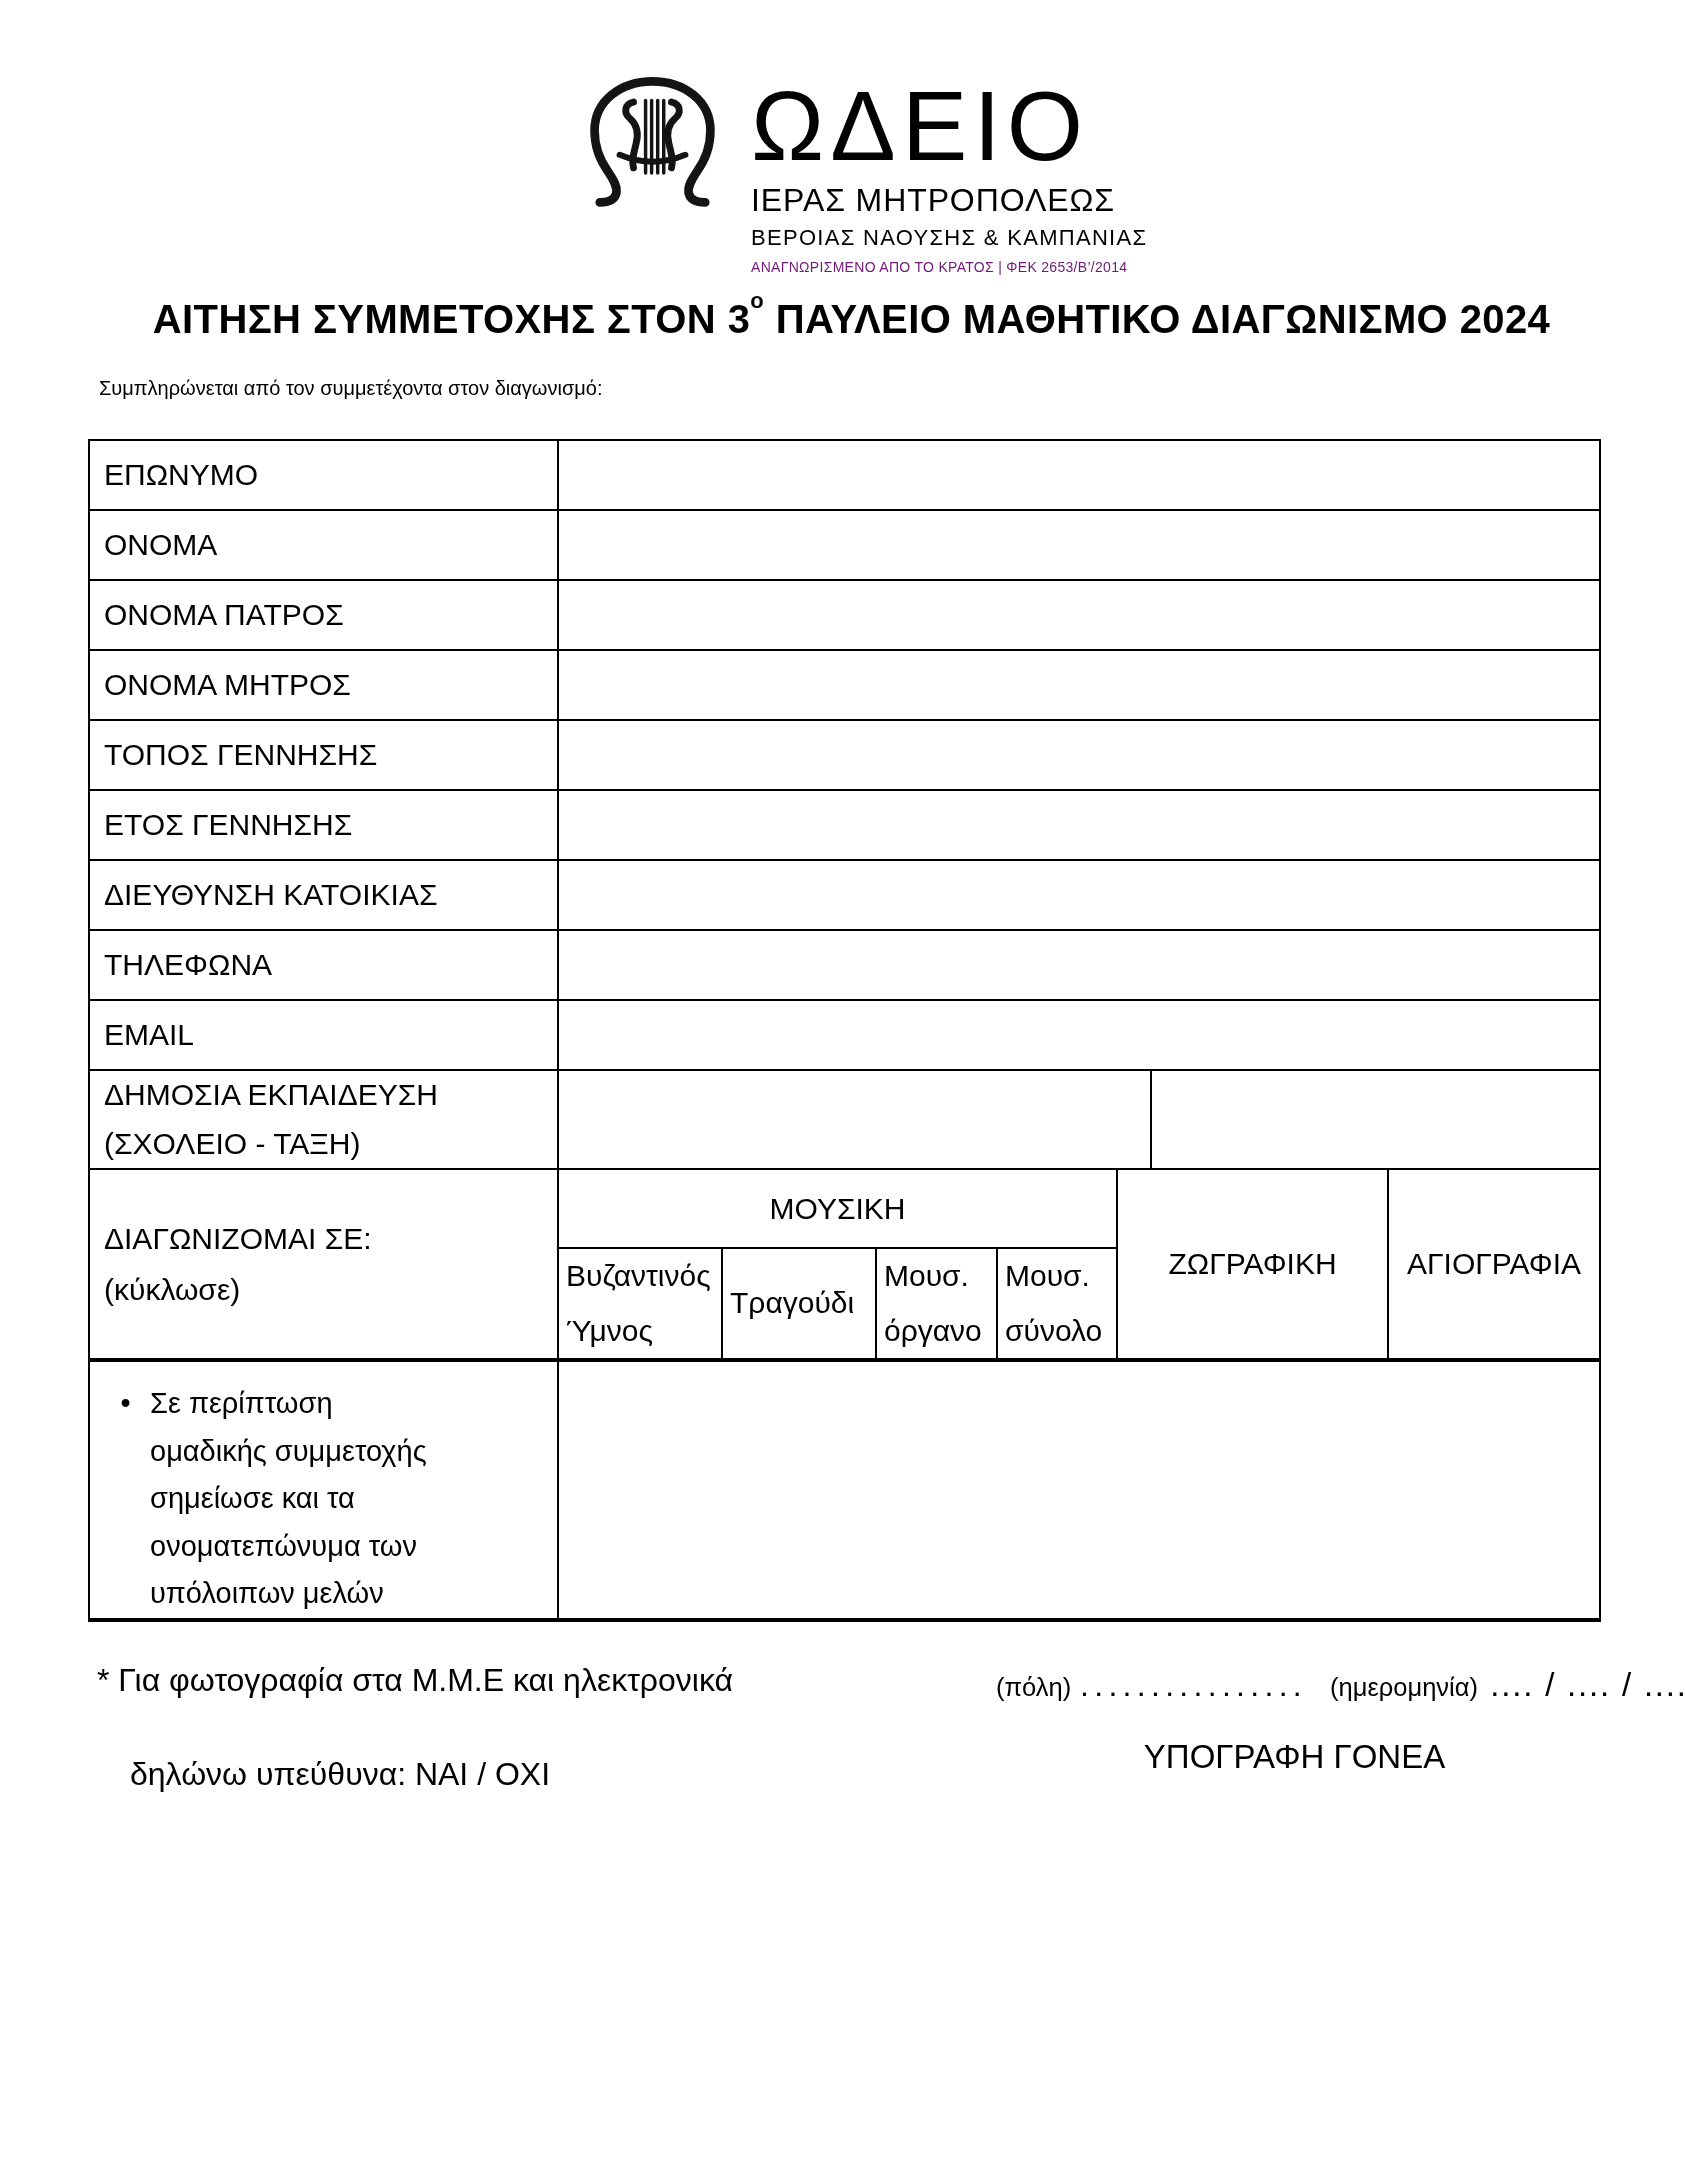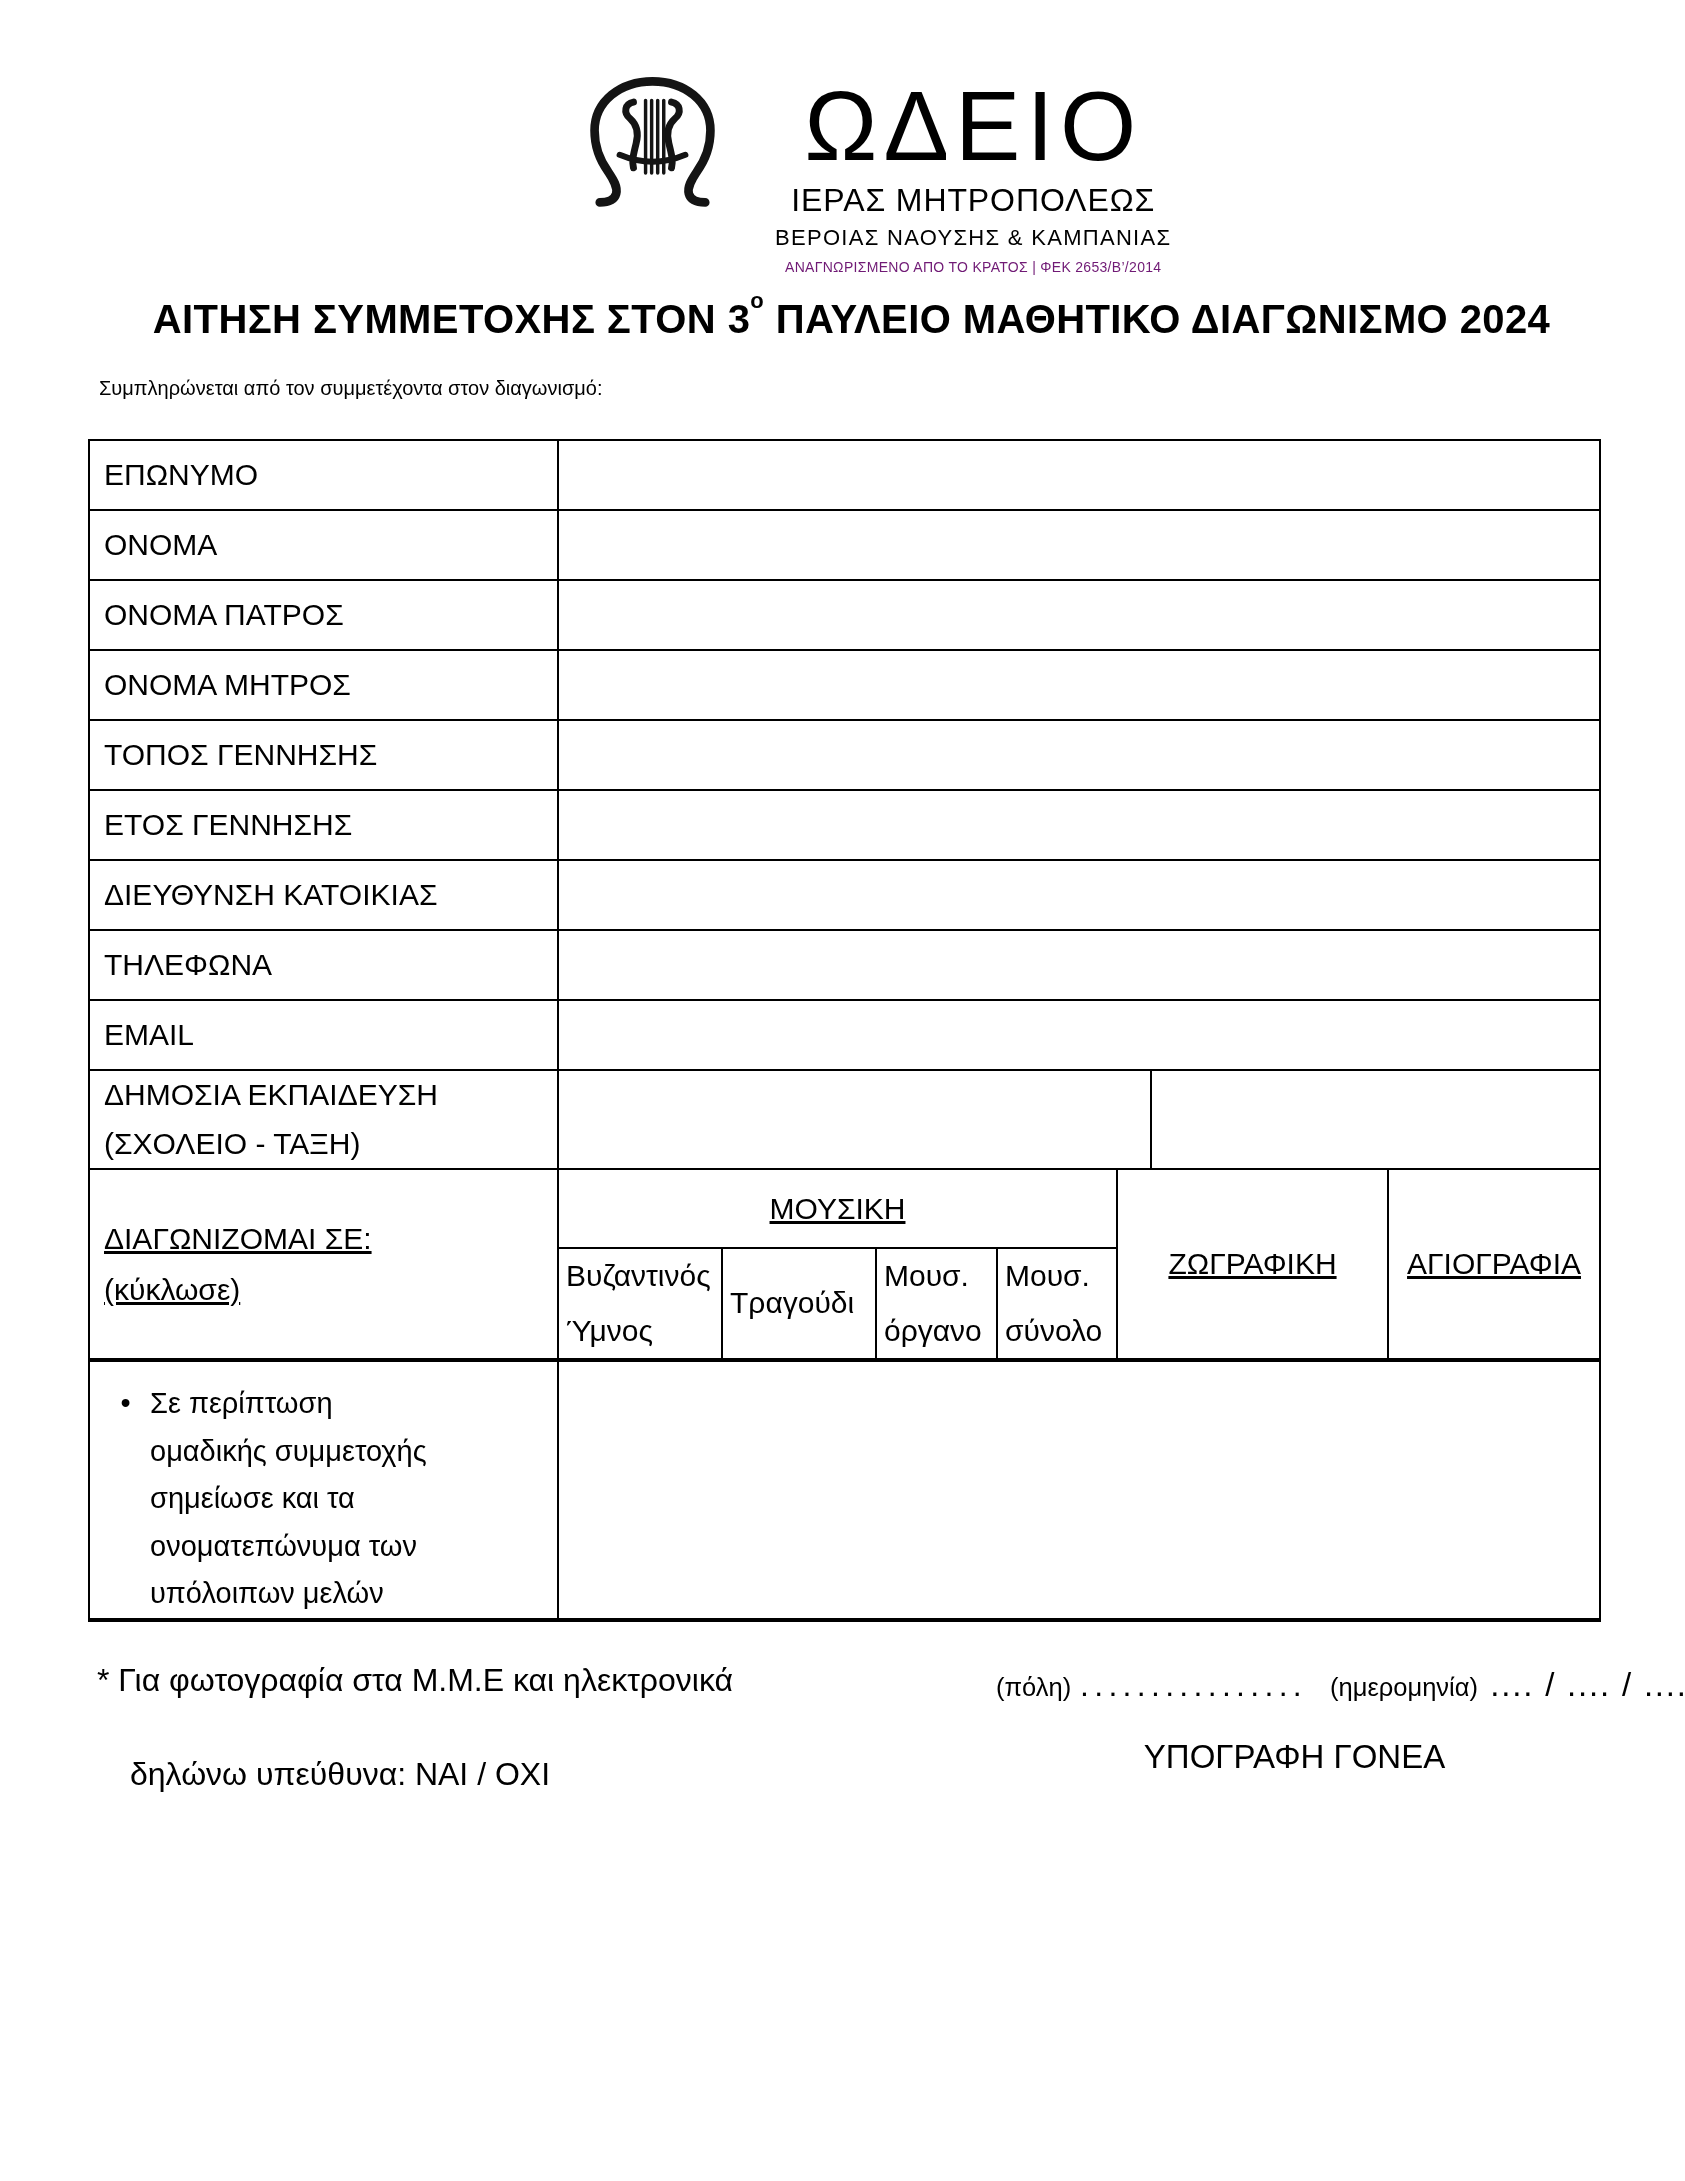--- a/index.html
+++ b/index.html
@@ -1,21 +1,21 @@
 <!DOCTYPE html>
 <html style="font-size:14px"><head>
 <meta charset="utf-8">
 <style>
   * { margin:0; padding:0; box-sizing:border-box; }
   html,body { background:#ffffff; }
   body { font-family:"Liberation Sans", sans-serif; color:#000; }
   .page { position:relative; width:1685px; height:2181px; background:#fff; overflow:hidden; }
 
   
-  .logo { position:absolute; left:579px; top:75px; display:flex; gap:49px; align-items:flex-start;text-align:center; }
+  .logo { position:absolute; left:579px; top:75px; display:flex; gap:25px; align-items:flex-start; }
   .emblem { flex:0 0 auto; }
   .logo-text { padding-top:1.8px; }
   .logo-odeio { font-size:98px; line-height:1.0; letter-spacing:6.1px; font-weight:400; }
   .logo-sub1 { font-size:32px; letter-spacing:0.9px; margin-top:7px; white-space:nowrap; }
   .logo-sub2 { font-size:22px; letter-spacing:1.3px; margin-top:6.1px; white-space:nowrap; }
   .logo-sub3 { font-size:14px; letter-spacing:0.3px; margin-top:8px; color:#701a75; white-space:nowrap; }
 
   
   .form-title { position:absolute; left:9px; top:297px; width:100%; text-align:center;
                 font-size:40px; font-weight:bold; letter-spacing:0.4px; }
@@ -24,21 +24,21 @@
 
   
   table.form { position:absolute; left:88px; top:439px; width:1512px;
                border-collapse:collapse; table-layout:fixed; }
   table.form td { border:2.6px solid #000; font-size:30px; vertical-align:middle; overflow:hidden; }
   td.label { padding-left:14px; }
   tr.simple { height:70px; }
   tr.edu { height:98px; }
   td.lines { white-space:pre-line; }
   td.edu-label { line-height:1.62; }
-  tr.music-head-row { height:79px;text-decoration:underline; }
+  tr.music-head-row { height:79px; }
   tr.music-sub-row { height:97px; }
   td.compete-label { line-height:1.7; }
   td.music-head { text-align:center; font-size:31px; }
   td.opt { font-size:27px; padding:0 5.3px 0 7px; line-height:1.82; }
   td.cat { text-align:center; font-size:31px; }
   tr.note-row { height:235px; }
   tr.note-row td { border-top-width:4.4px; border-bottom-width:4.4px; }
   td.note-label { vertical-align:top; padding:17.6px 5.3px 0 0; font-size:29px; }
   .note-flex { display:flex; }
   .bullet-mark { flex:0 0 60px; text-align:right; padding-right:19.3px; font-size:29px; line-height:1.64; }

